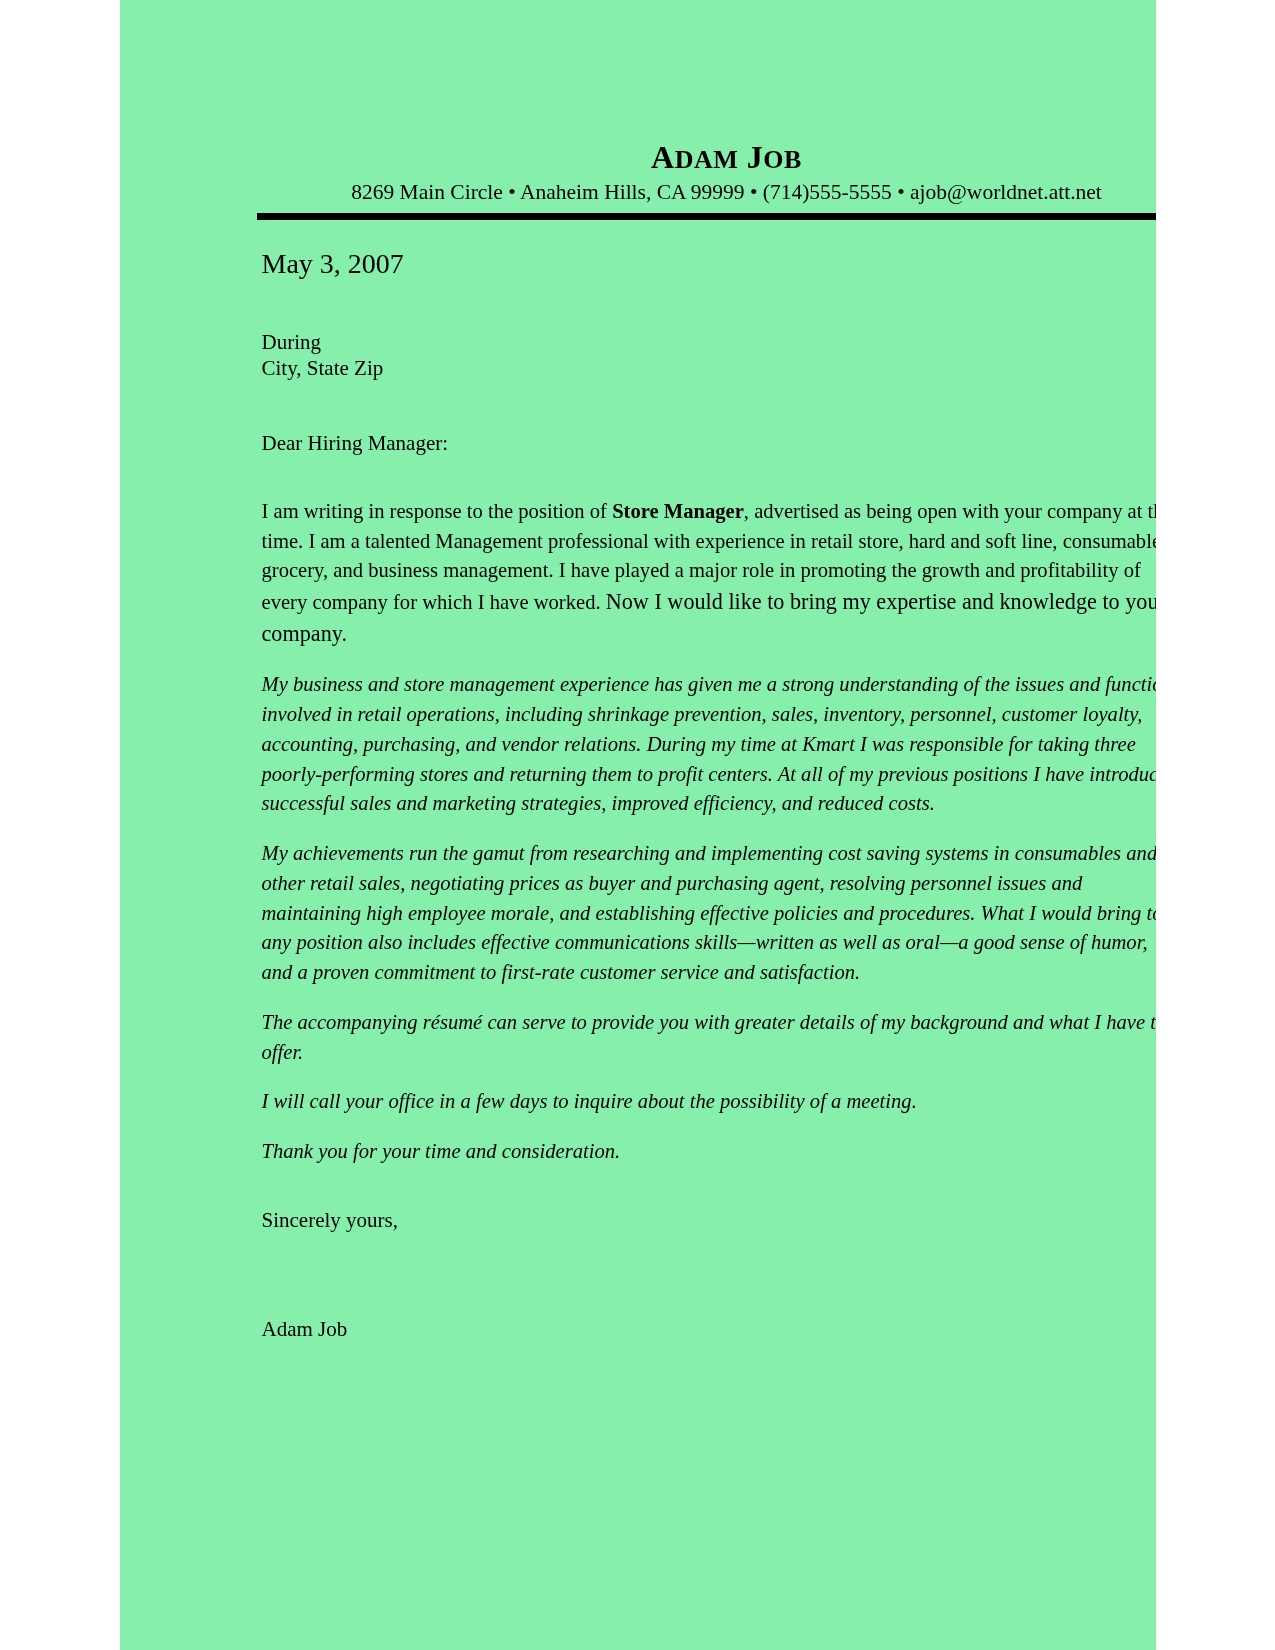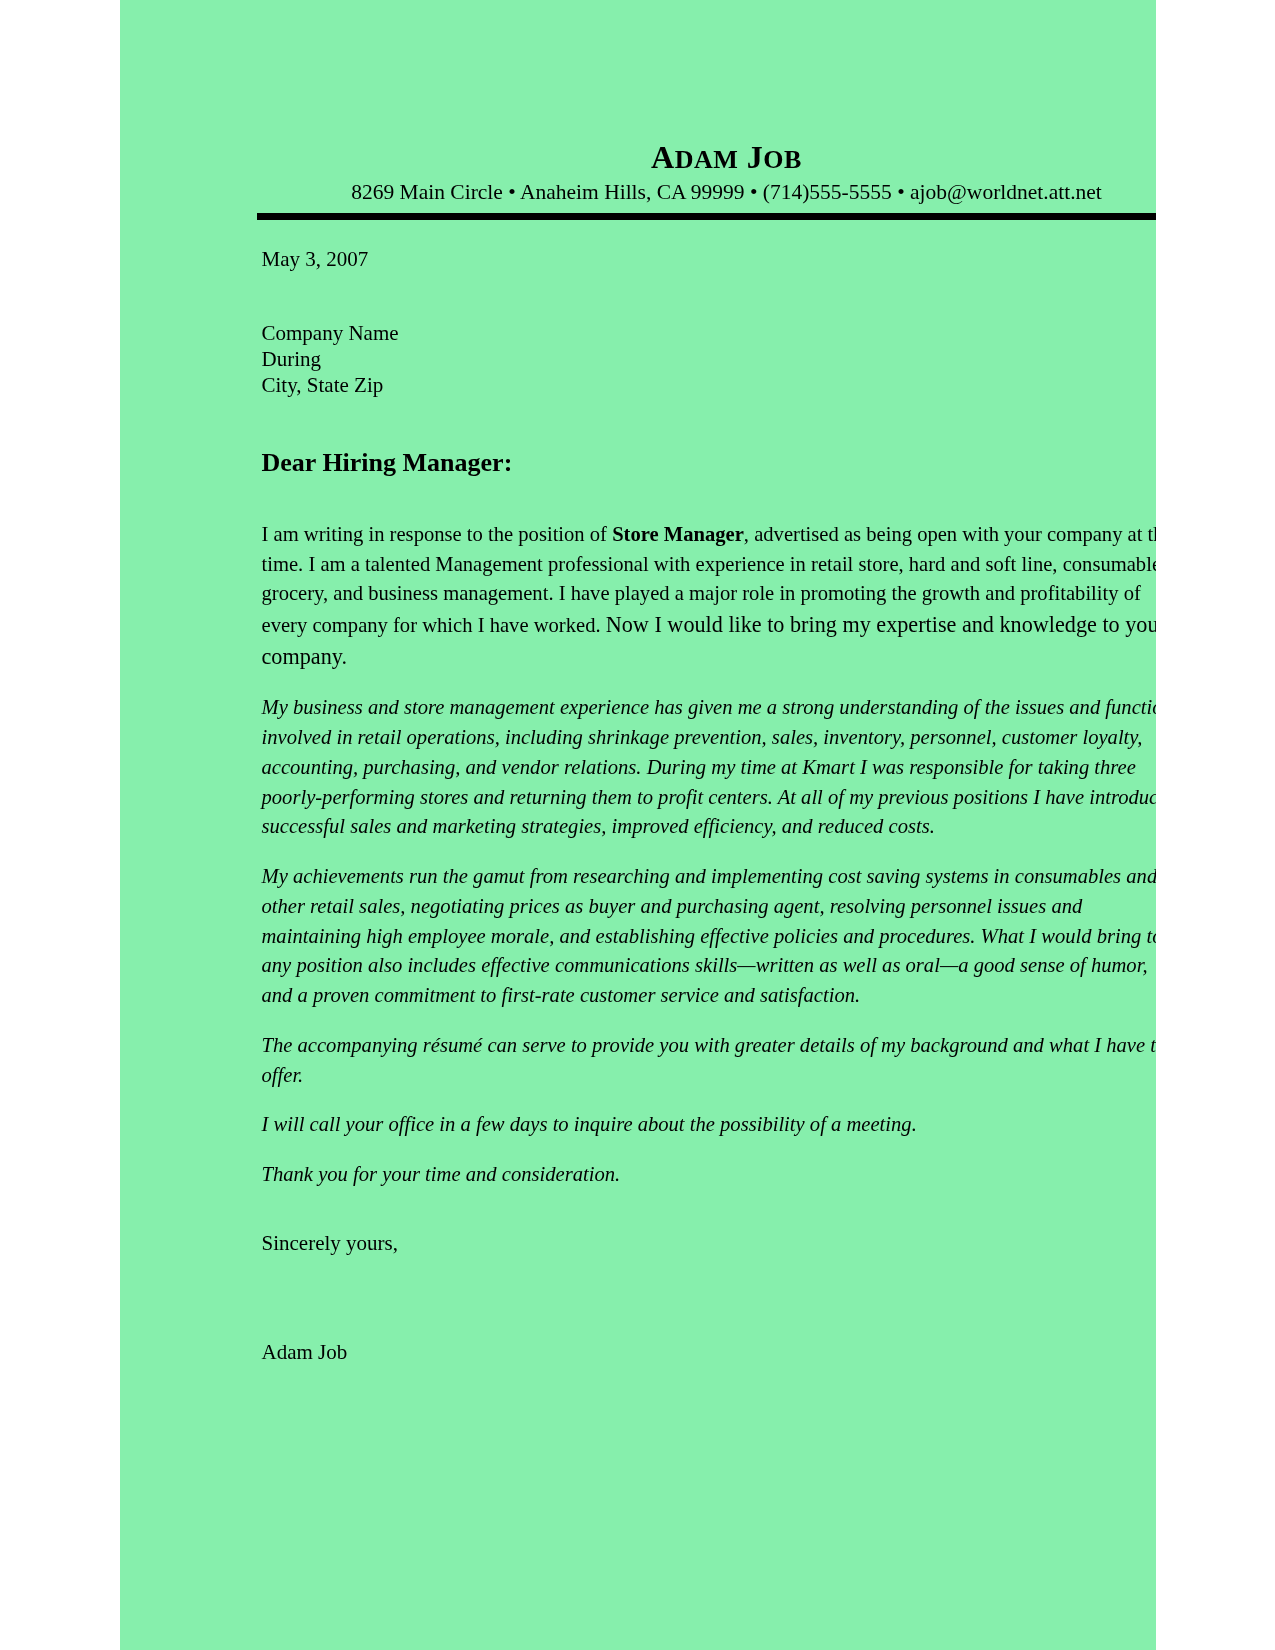--- a/index.html
+++ b/index.html
@@ -57,36 +57,35 @@
   }
 
   
   .body-block {
     position: absolute;
     left: 142px;
     top: 246px;
     width: 920px;
   }
   .date-line {
-    font-size: 21px;
+    font-size: 28px;
     line-height: 1.3;
   }
   .spacer-lg { height: 48px; }
   .spacer-md { height: 40px; }
 
   .address-block {
     font-size: 21px;
     line-height: 1.22;
   }
   .address-block div { white-space: nowrap; }
 
   .salutation {
-    font-size: 26px;
+    font-size: 21px;
     line-height: 1.3;
-    font-weight: bold;
   }
 
   p.para {
     margin: 0;
     font-size: 20.6px;
     line-height: 1.445;
     text-align: left;
   }
   p.para + p.para { margin-top: 20px; font-style: italic; }
 
@@ -116,21 +115,20 @@
 
   <div class="lh-rule"></div>
 
   <div class="body-block">
 
     <div class="date-line">May 3, 2007</div>
 
     <div class="spacer-lg"></div>
 
     <div class="address-block">
-      <div>Company Name</div>
       <div>During</div>
       <div>City, State Zip</div>
     </div>
 
     <div class="spacer-lg"></div>
 
     <div class="salutation">Dear Hiring Manager:</div>
 
     <div class="spacer-md"></div>
 

